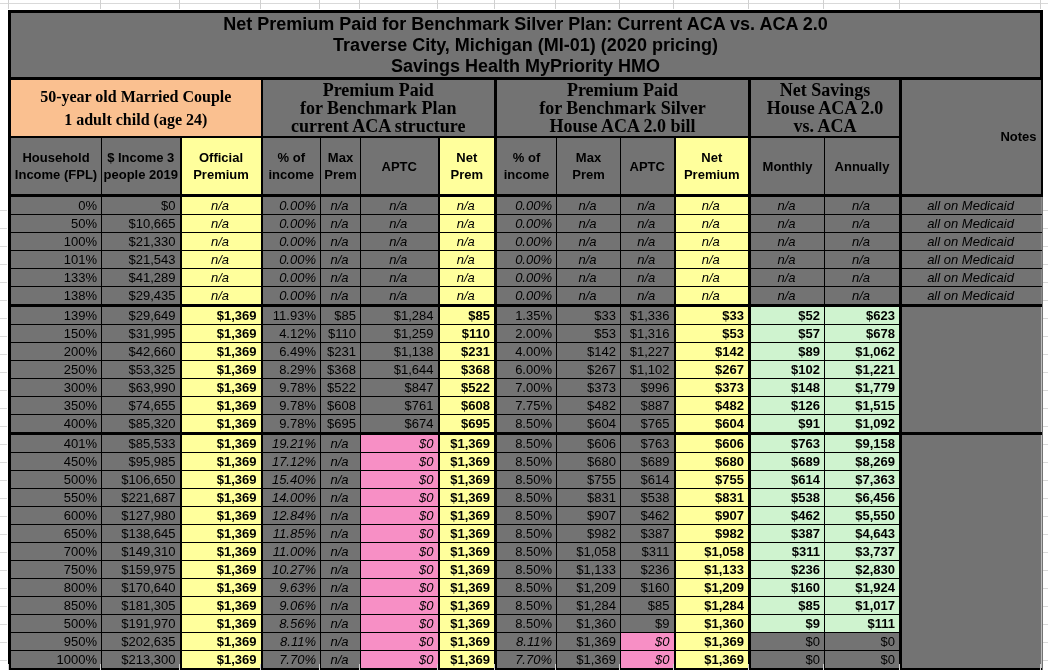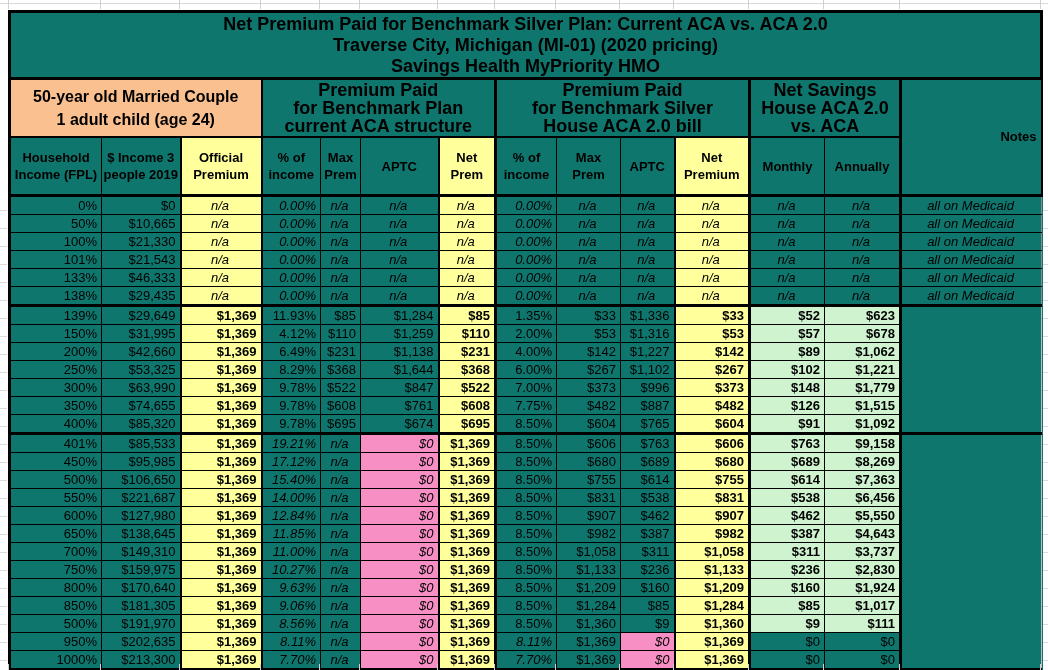--- a/index.html
+++ b/index.html
@@ -6,39 +6,39 @@
   body{font-family:"Liberation Sans","DejaVu Sans",sans-serif;}
   #stage{position:relative;width:1048px;height:670px;background:#fff;overflow:hidden;}
   
   .topline{position:absolute;top:3px;left:0;width:1048px;height:1px;background:#d9d9d9;}
   .stubT{position:absolute;top:0;width:1px;height:9px;background:#d0d0d0;}
   .stubB{position:absolute;bottom:0;width:1px;height:6px;background:#d0d0d0;}
   .tickstrip{position:absolute;width:7px;background:repeating-linear-gradient(to bottom,transparent 0,transparent 17px,#dadada 17px,#dadada 18px);}
   .tickL{left:0;top:193px;height:472px;}
   .tickR{right:0;top:193px;height:472px;}
 
-  table.t{position:absolute;left:8px;top:10px;border-collapse:collapse;table-layout:fixed;background:#0f766e;}
+  table.t{position:absolute;left:8px;top:10px;border-collapse:collapse;table-layout:fixed;background:#737373;}
   td{border:1px solid #000;padding:0 4px 0 2px;height:17px;font-size:13px;line-height:16px;
      white-space:nowrap;overflow:hidden;vertical-align:middle;color:#000;}
   .titleCell{border:3px solid #000;height:64px;text-align:center;font-weight:bold;font-size:18px;line-height:21px;white-space:normal;padding:0;}
   .groupCell{height:56px;text-align:center;font-weight:bold;font-size:18px;line-height:18px;white-space:normal;padding:0;}
   .colHdr{height:56px;text-align:center;font-weight:bold;font-size:13px;line-height:17px;white-space:normal;padding:0 1px;}
   .notesHdr{text-align:right;font-weight:bold;font-size:13px;white-space:normal;}
   .orange{background:#FAC090;font-size:16px;line-height:23px;}
   .yellow{background:#FFFF9C;}
   .pink{background:#F78FC5;}
   .green{background:#CFF3CF;}
   .num{text-align:right;}
   .ctr{text-align:center;}
   .ital{font-style:italic;}
   .bold{font-weight:bold;}
   .bL3{border-left:3px solid #000;}
   .bR2{border-right:2px solid #000;}
   .bR3{border-right:3px solid #000;}
-  .bB2{border-bottom:2px solid #000;}
+  .bB2{border-bottom:2px solid #000;font-family:Liberation Serif, serif;}
   .bT3{border-top:3px solid #000;}
   .notesM{border-right:1px solid #8a8a8a;}
   .notesD{border-top:none;border-bottom:none;border-right:1px solid #bdbdbd;}
   .bB3{border-bottom:3px solid #000;}
 </style>
 </head>
 <body>
 
 <div id="stage">
   <div class="topline"></div>
@@ -168,21 +168,21 @@
           <td class="num ital">0.00%</td>
           <td class="ctr ital">n/a</td>
           <td class="ctr ital bR2">n/a</td>
           <td class="yellow ctr ital bR3">n/a</td>
           <td class="ctr ital">n/a</td>
           <td class="ctr ital bR3">n/a</td>
           <td class="ctr ital notesM">all on Medicaid</td>
         </tr>
         <tr>
           <td class="num bL3">133%</td>
-          <td class="num bR2">$46,333</td>
+          <td class="num bR2">$41,289</td>
           <td class="yellow ctr ital bR2">n/a</td>
           <td class="num ital">0.00%</td>
           <td class="ctr ital">n/a</td>
           <td class="ctr ital bR2">n/a</td>
           <td class="yellow ctr ital bR3">n/a</td>
           <td class="num ital">0.00%</td>
           <td class="ctr ital">n/a</td>
           <td class="ctr ital bR2">n/a</td>
           <td class="yellow ctr ital bR3">n/a</td>
           <td class="ctr ital">n/a</td>

